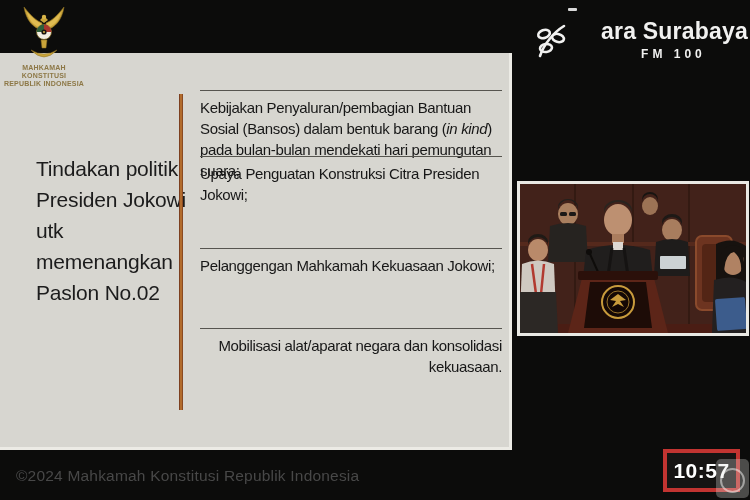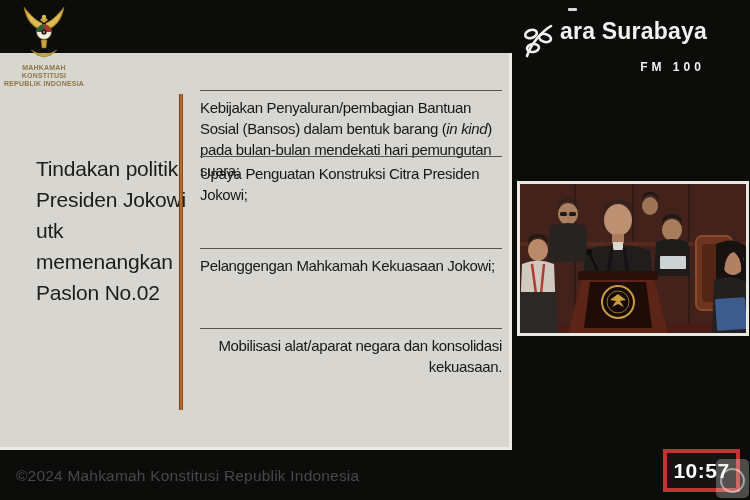--- a/index.html
+++ b/index.html
@@ -9,25 +9,25 @@
     background:#0c0c0b;
     font-family:"Liberation Sans", sans-serif;
   }
   
   .mk-watermark { position:absolute; left:0; top:0; width:110px; z-index:6; }
   .mk-garuda { position:absolute; left:21px; top:4px; }
   .mk-text { position:absolute; left:0px; top:64px; width:88px; text-align:center;
     font-size:7px; font-weight:bold; color:#8d7846; letter-spacing:.2px; line-height:8px; }
   
   .ss-dash { position:absolute; left:568px; top:8px; width:9px; height:3px; background:#d9d9d9; border-radius:1px; }
-  .ss-wrap { position:absolute; left:521px; top:18px; display:flex; align-items:flex-start; z-index:5; }
+  .ss-wrap { position:absolute; left:534px; top:18px; display:flex; align-items:flex-start; z-index:5;gap:28px; }
   .ss-glyph { margin-top:4px; margin-right:5px; }
   .ss-col { display:flex; flex-direction:column; }
   .ss-title { color:#f1f1f0; font-size:23px; font-weight:bold; letter-spacing:.2px; line-height:26px; }
-  .ss-freq { color:#f1f1f0; font-size:12px; font-weight:bold; letter-spacing:4px; text-align:right; padding-right:2px; margin-top:16px; }
+  .ss-freq { color:#f1f1f0; font-size:12px; font-weight:bold; letter-spacing:4px; text-align:center; padding-right:2px; margin-top:3px; }
   
   .slide { position:absolute; left:0; top:53px; width:512px; height:397px;
     background:#d7d6d0; border-right:3px solid #ecebe5; border-bottom:3px solid #ecebe5; z-index:2; }
   .slide-title { position:absolute; left:36px; top:100px; width:154px;
     font-size:21px; line-height:31px; color:#1c1c1c; letter-spacing:-.2px; }
   .accent-line { position:absolute; left:179px; top:41px; width:4px; height:316px;
     background:#b26c2d; border-left:1px solid #7c3f1e; border-right:1px solid #8a4a22; }
   .bullets { position:absolute; left:200px; top:0; width:302px; height:100%; }
   .bullet { position:absolute; left:0; width:302px; border-top:1px solid #56554f;
     padding-top:6px; font-size:15px; line-height:21px; color:#171717; letter-spacing:-.35px; }

